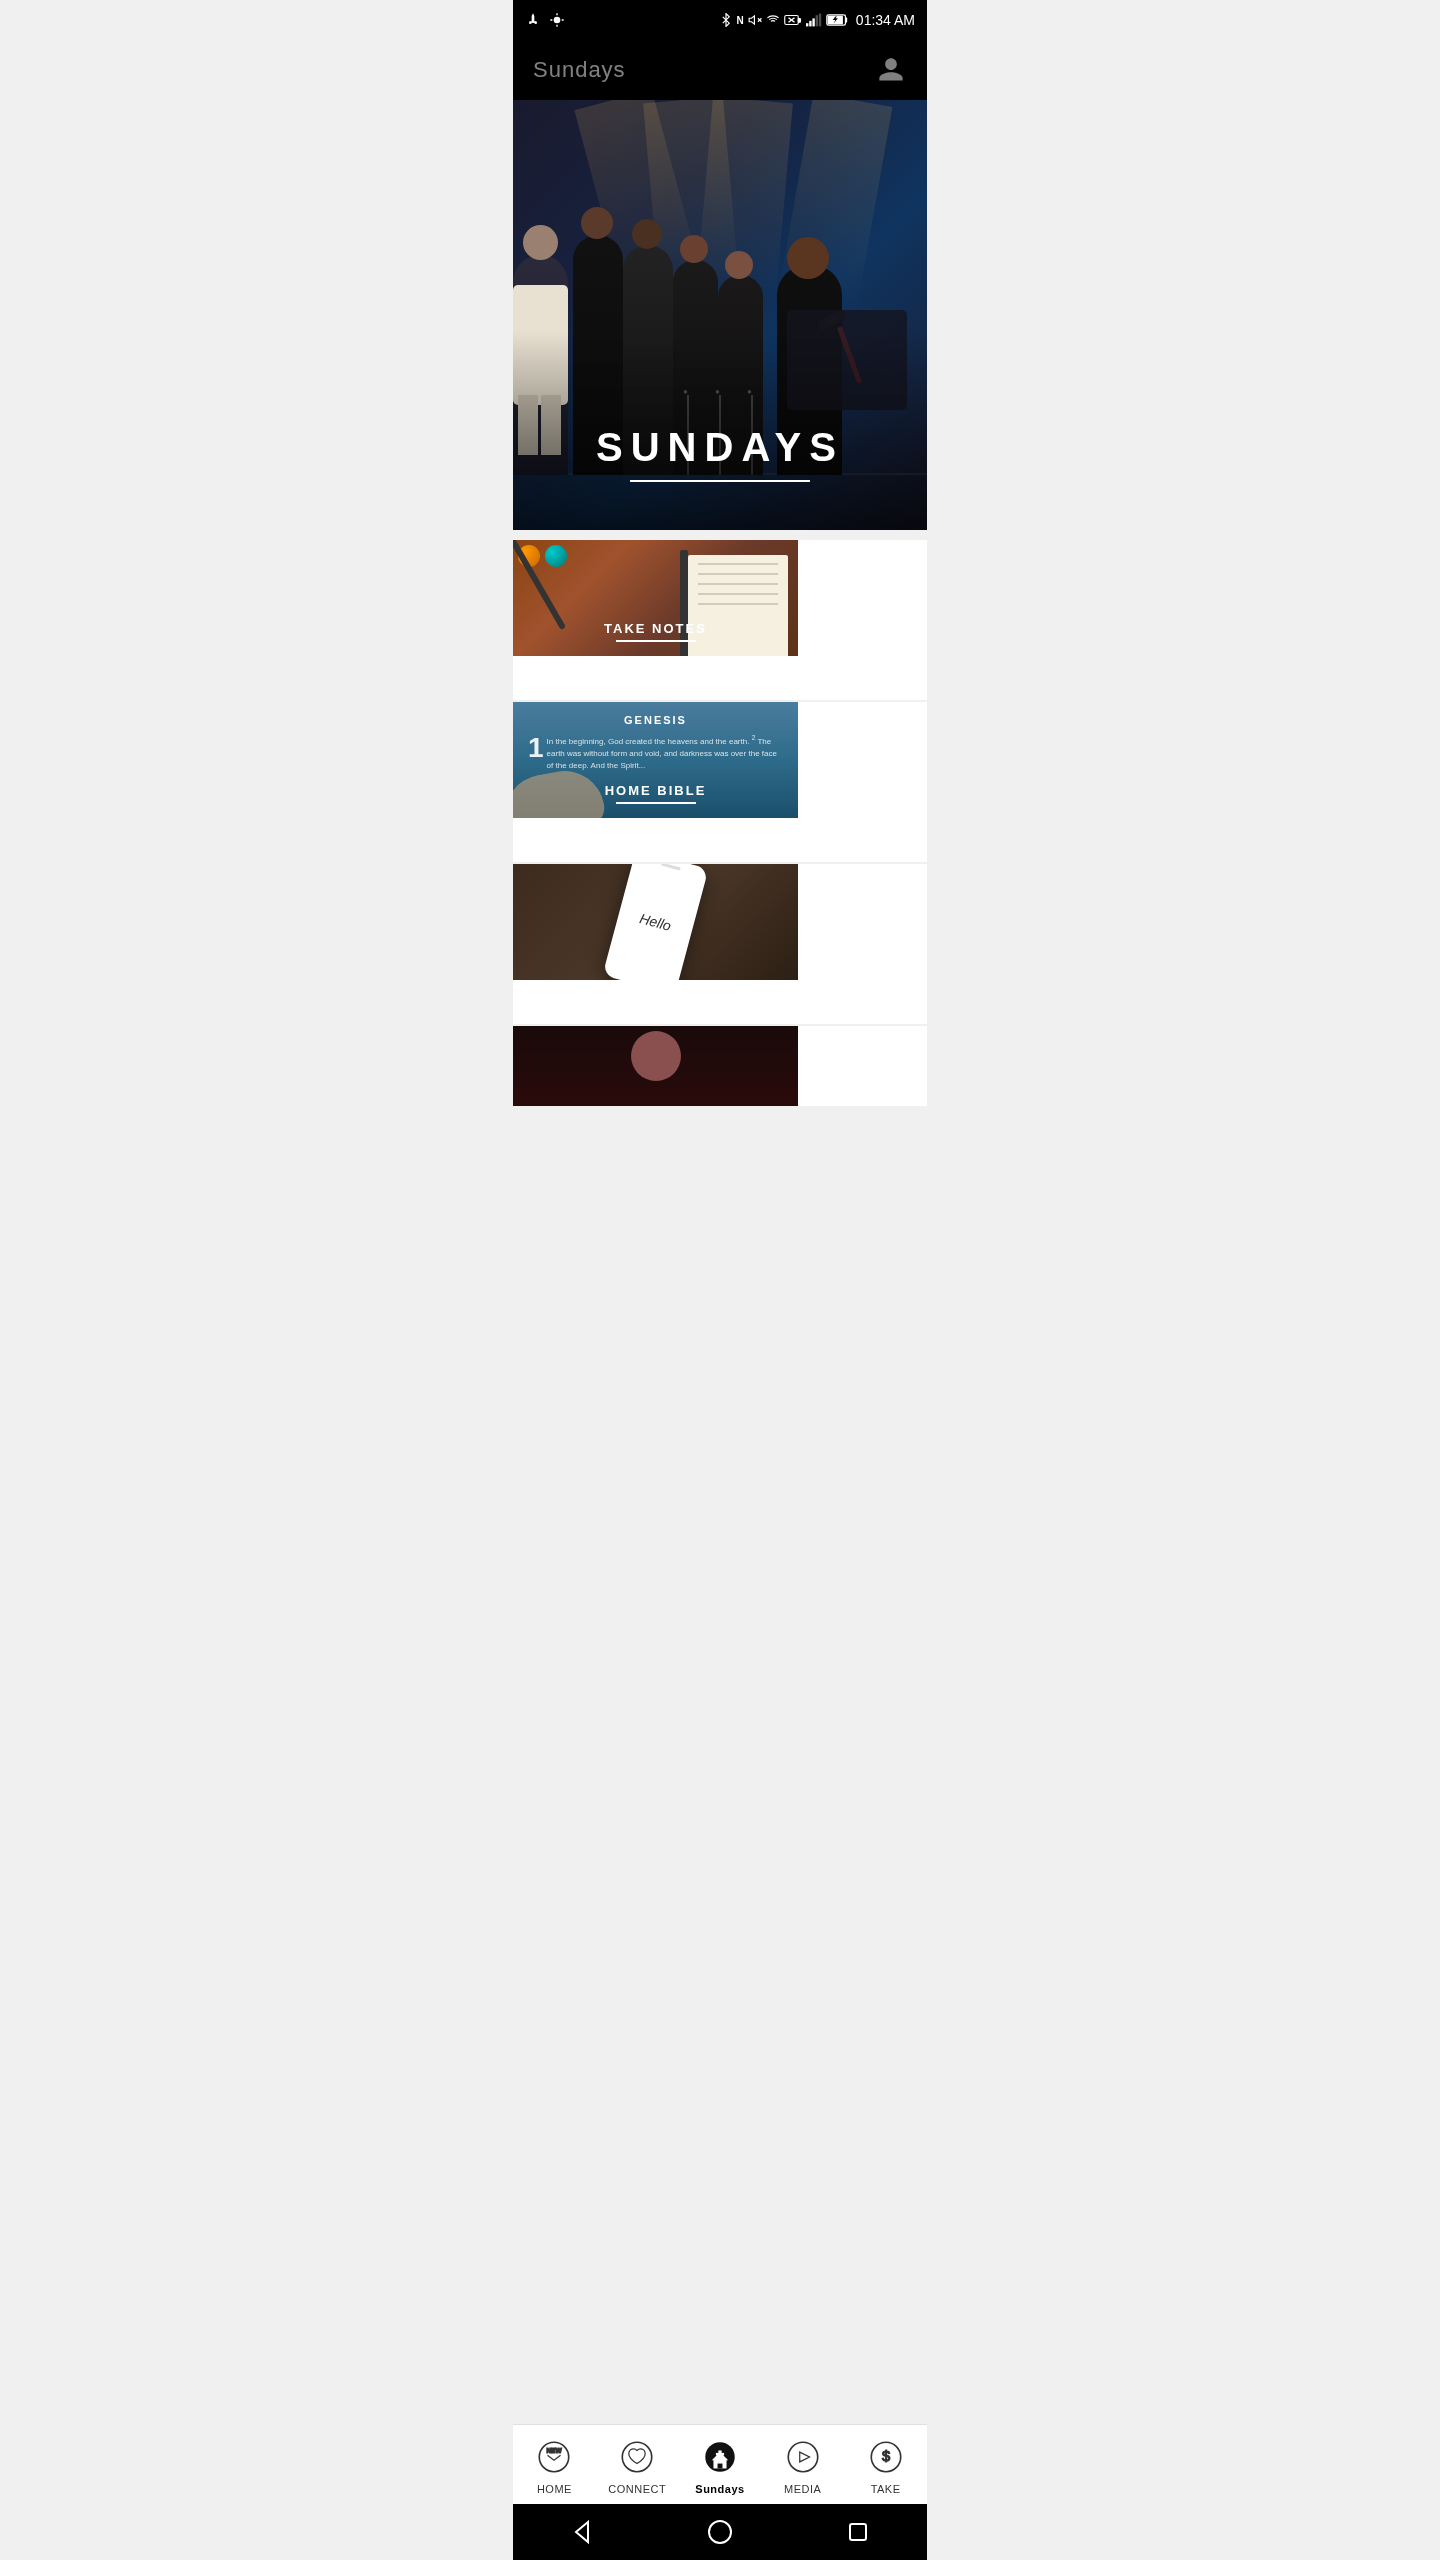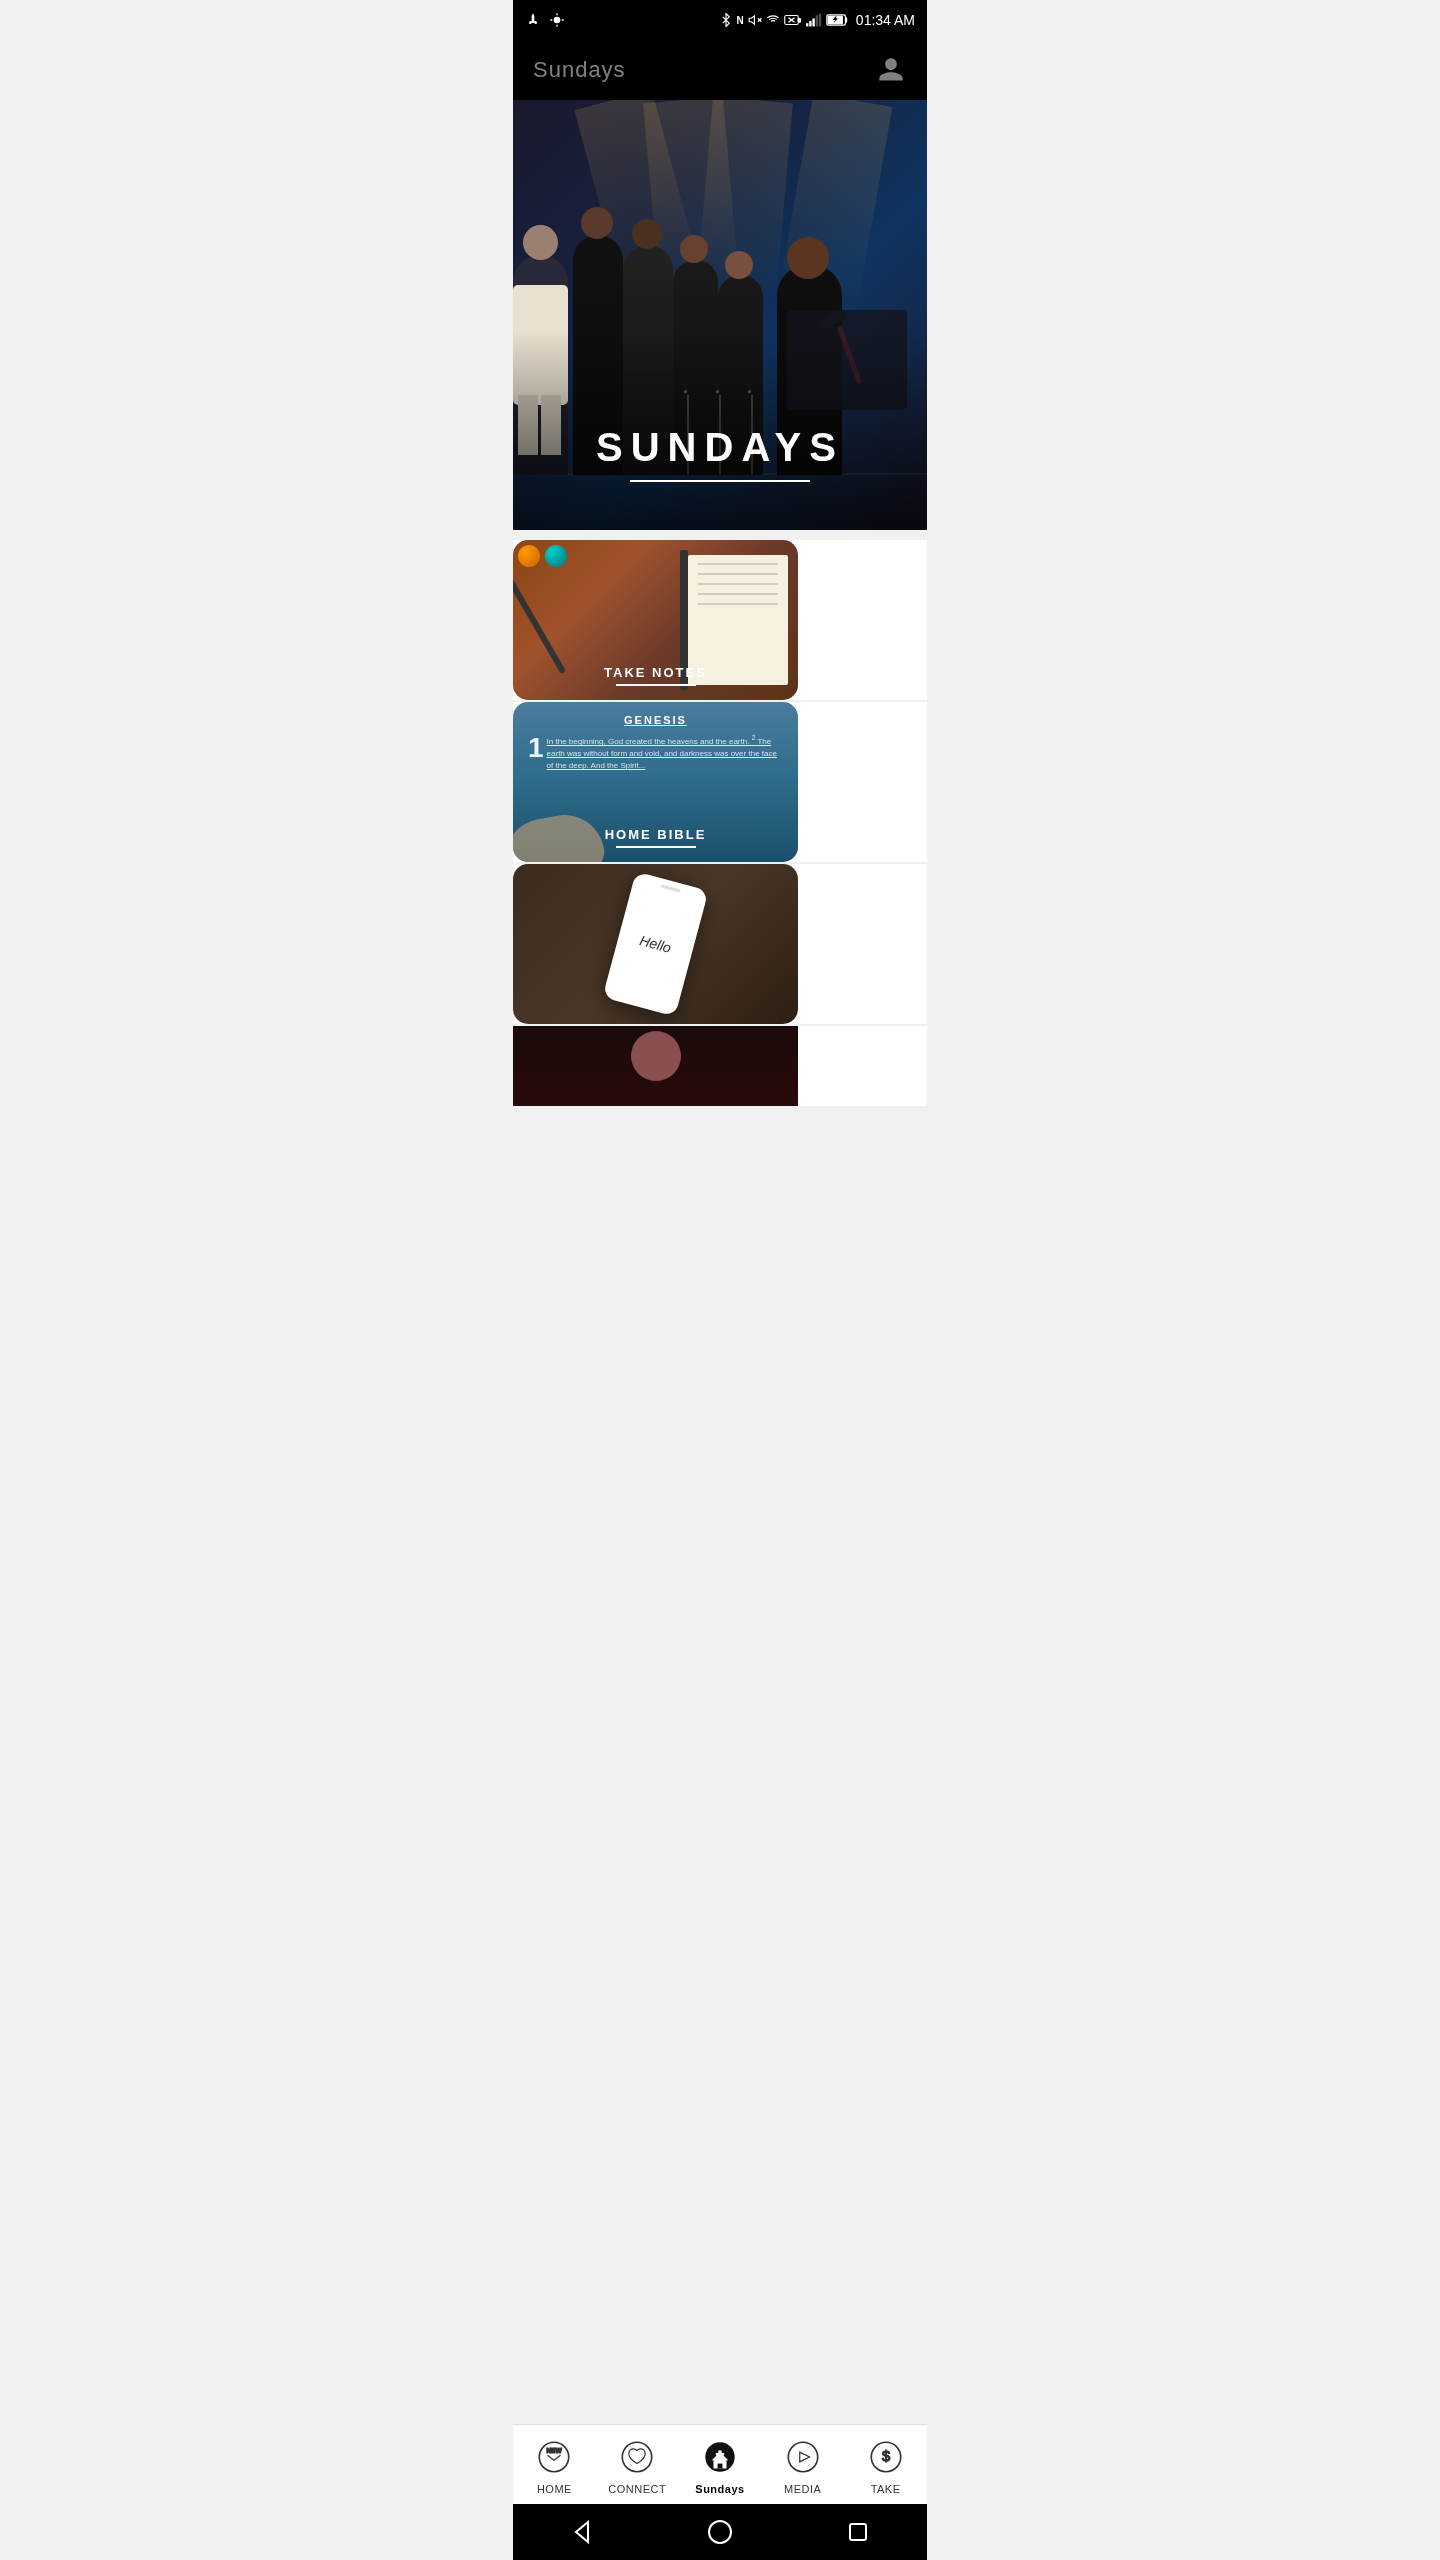--- a/index.html
+++ b/index.html
@@ -184,24 +184,23 @@
       align-items: stretch;
       margin-bottom: 2px;
       height: 160px;
       overflow: hidden;
       cursor: pointer;
     }
 
     .list-item-image {
       width: 285px;
       min-width: 285px;
-      height: 160px;
+      height: 116px;
       position: relative;
       overflow: hidden;
-      border-radius: 15px;
     }
 
     
     .sermon-notes-bg {
       background: linear-gradient(135deg, #8B4513 0%, #A0522D 30%, #6B3A2A 60%, #5C3317 100%);
       width: 100%;
       height: 100%;
       position: relative;
     }
 
@@ -260,21 +259,20 @@
     }
 
     .bible-text-overlay {
       position: absolute;
       top: 10px;
       left: 10px;
       right: 10px;
       color: rgba(255,255,255,0.85);
       font-size: 7px;
       line-height: 1.6;
-      text-decoration: underline;
     }
 
     .bible-title-text {
       font-size: 11px;
       font-weight: bold;
       color: #fff;
       text-align: center;
       margin-bottom: 4px;
       letter-spacing: 2px;
     }

